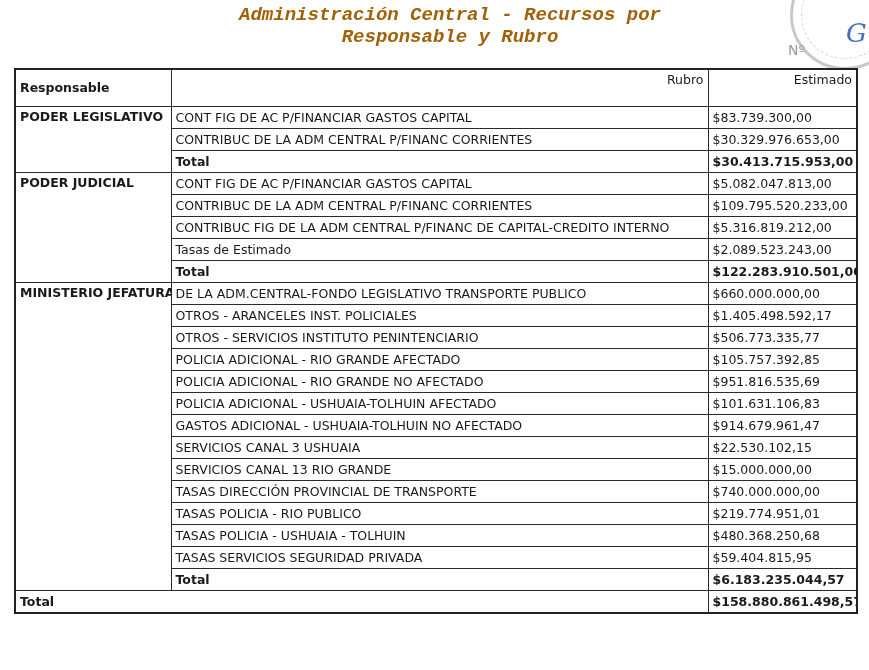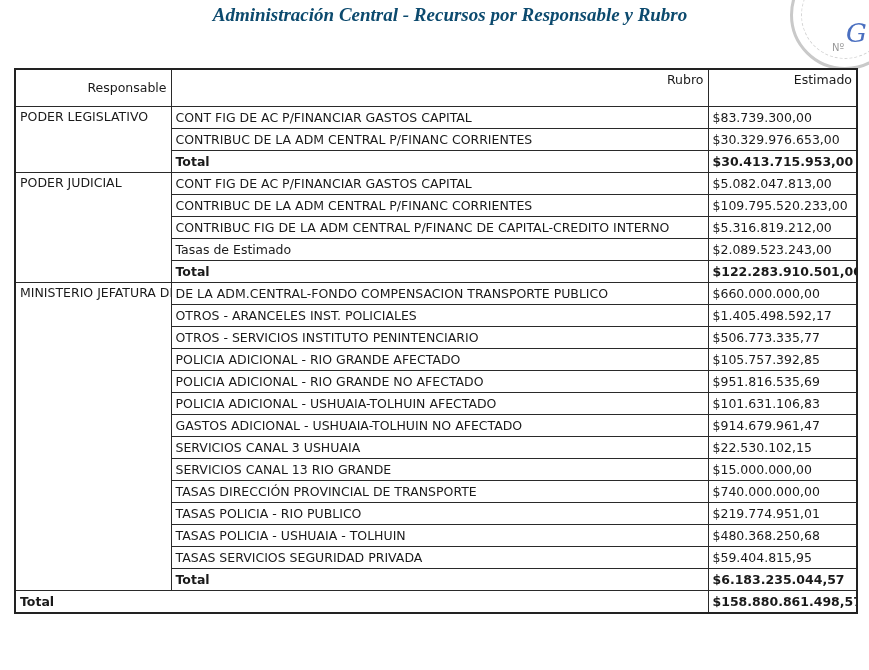--- a/index.html
+++ b/index.html
@@ -1,30 +1,30 @@
 <!DOCTYPE html>
 <html><head>
 <meta charset="utf-8">
 <style>
   html, body { margin: 0; padding: 0; background: #ffffff; }
   body { width: 869px; height: 670px; position: relative; overflow: hidden; font-family: "DejaVu Sans", sans-serif; color: #1a1a1a; }
-  .title { position: absolute; left: 180px; top: 4px; width: 540px; text-align: center; font-family: Liberation Serif, serif; font-weight: bold; font-style: italic; font-size: 19px; line-height: 22px; color: #0c4a6e; }
+  .title { position: absolute; left: 180px; top: 4px; width: 540px; text-align: center; font-family: Liberation Mono, monospace; font-weight: bold; font-style: italic; font-size: 19px; line-height: 22px; color: #a16207; }
   .stamp { position: absolute; left: 790px; top: -40px; width: 110px; height: 110px; border-radius: 50%; border: 3px solid #c9c9c9; box-sizing: border-box; }
   .stamp::after { content: ""; position: absolute; left: 8px; top: 8px; right: 8px; bottom: 8px; border-radius: 50%; border: 1px dashed #d4d4d4; }
-  .stamp-num { position: absolute; left: 832px; top: 42px; font-size: 10px; color: #999; font-family: "DejaVu Sans", sans-serif; }
+  .stamp-num { position: absolute; left: 788px; top: 42px; font-size: 14px; color: #999; font-family: "DejaVu Sans", sans-serif; }
   .stamp-sign { position: absolute; left: 846px; top: 18px; font-size: 26px; font-style: italic; color: #4a6fc0; font-family: "DejaVu Serif", serif; }
   table.grid { position: absolute; left: 14px; top: 68px; border-collapse: collapse; width: 842px; table-layout: fixed; }
   table.grid td, table.grid th { border: 1px solid #2a2a2a; font-size: 12.5px; padding: 0 4px; height: 21px; line-height: 20px; white-space: nowrap; overflow: hidden; }
   table.grid { border: 2px solid #222; }
   col.c1 { width: 156px; } col.c2 { width: 537px; } col.c3 { width: 149px; }
   th { font-weight: normal; height: 36px !important; vertical-align: middle; }
-  th.h-resp { text-align: right; }
+  th.h-resp { text-align: left; font-weight: bold; }
   th.h-rubro { text-align: right; vertical-align: top; padding-top: 4px; }
   th.h-est { text-align: right; vertical-align: top; padding-top: 2px; }
-  td.resp { vertical-align: top; font-weight: normal; padding-top: 1px; white-space: normal; line-height: 20px; }
+  td.resp { vertical-align: top; font-weight: bold; padding-top: 1px; white-space: normal; line-height: 20px; }
   td.amt { text-align: left; }
   tr.subtotal td.rubro, tr.subtotal td.amt { font-weight: bold; }
   tr.grandtotal td { font-weight: bold; }
   td.gt-label { border-right: none; }
 </style>
 </head>
 <body>
 
 <div class="title">Administración Central - Recursos por Responsable y Rubro</div>
 
@@ -75,21 +75,21 @@
       <tr>
         <td class="rubro">Tasas de Estimado</td>
         <td class="amt">$2.089.523.243,00</td>
       </tr>
       <tr class="subtotal">
         <td class="rubro">Total</td>
         <td class="amt">$122.283.910.501,00</td>
       </tr>
       <tr>
         <td class="resp" rowspan="14">MINISTERIO JEFATURA DE GABINETE</td>
-        <td class="rubro">DE LA ADM.CENTRAL-FONDO COMPENSACION TRANSPORTE PUBLICO</td>
+        <td class="rubro">DE LA ADM.CENTRAL-FONDO LEGISLATIVO TRANSPORTE PUBLICO</td>
         <td class="amt">$660.000.000,00</td>
       </tr>
       <tr>
         <td class="rubro">OTROS - ARANCELES INST. POLICIALES</td>
         <td class="amt">$1.405.498.592,17</td>
       </tr>
       <tr>
         <td class="rubro">OTROS - SERVICIOS INSTITUTO PENINTENCIARIO</td>
         <td class="amt">$506.773.335,77</td>
       </tr>

